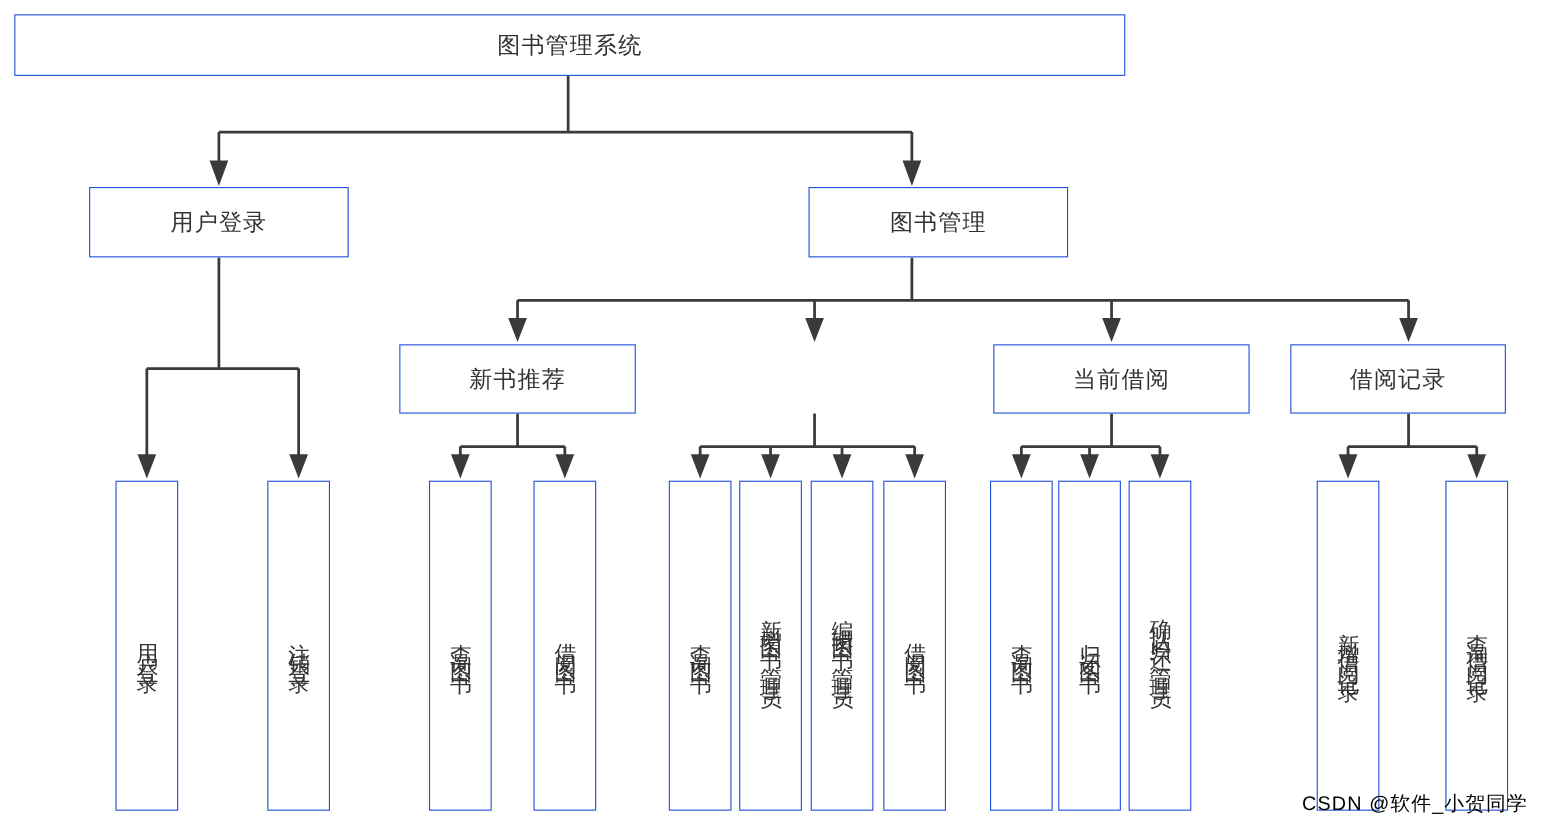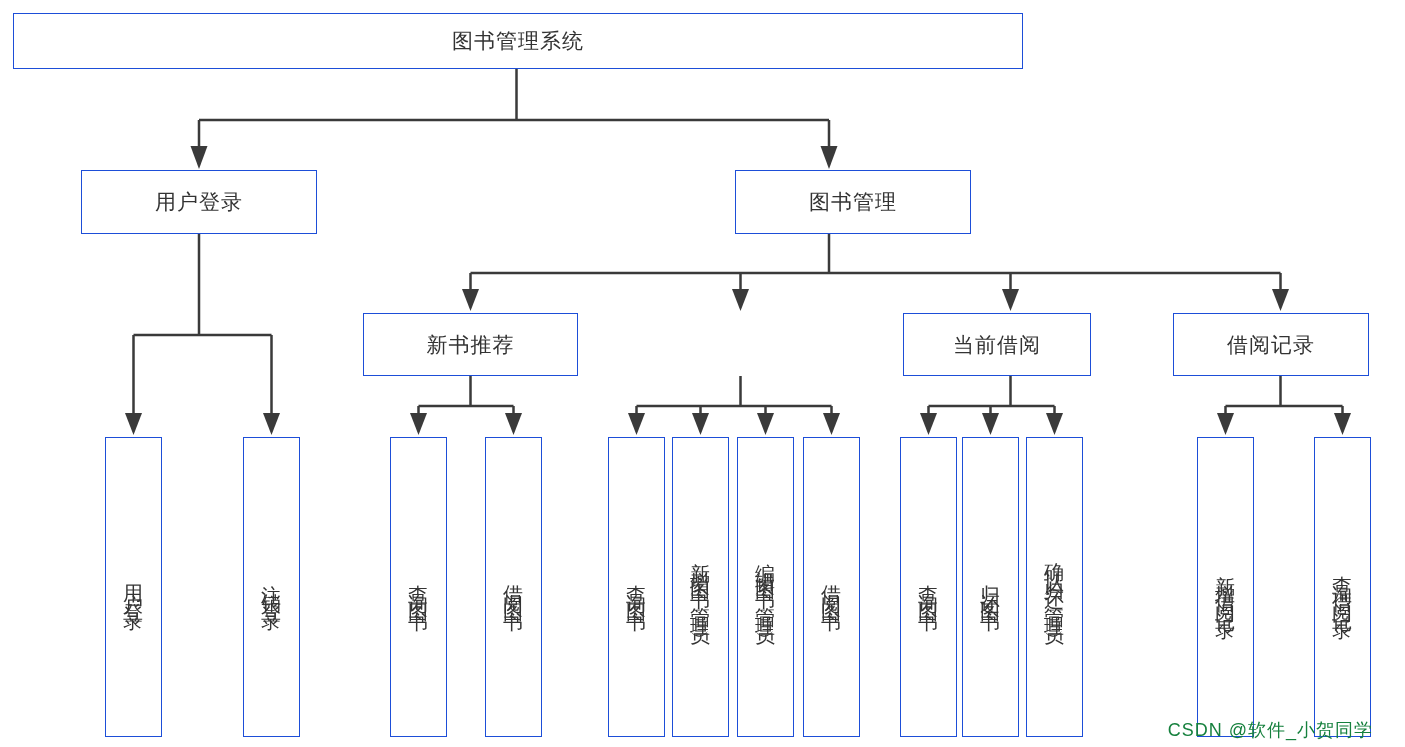--- a/index.html
+++ b/index.html
@@ -34,24 +34,24 @@
   .vlabel {
     writing-mode: vertical-rl;
     text-orientation: mixed;
     font-size: 20px;
     letter-spacing: 9px;
     line-height: 1;
     white-space: nowrap;
   }
   .watermark {
     position: absolute;
-    right: 32px;
+    right: 16px;
     bottom: 5px;
     font-size: 18px;
-    color: #15803d;
+    color: #000000;
     letter-spacing: 1px;
     white-space: nowrap;
   }
 </style>
 </head>
 <body>
 
 <div class="canvas">
 
   <svg class="wires" viewBox="0 0 1405 747" xmlns="http://www.w3.org/2000/svg">
@@ -94,21 +94,21 @@
   <div class="box" style="left:81px;top:170px;width:236px;height:64px">
     <span class="hlabel">用户登录</span>
   </div>
   <div class="box" style="left:735px;top:170px;width:236px;height:64px">
     <span class="hlabel">图书管理</span>
   </div>
 
   <div class="box" style="left:363px;top:313px;width:215px;height:63px">
     <span class="hlabel">新书推荐</span>
   </div>
-  <div class="box" style="left:903px;top:313px;width:188px;height:63px">
+  <div class="box" style="left:903px;top:313px;width:233px;height:63px">
     <span class="hlabel">当前借阅</span>
   </div>
   <div class="box" style="left:1173px;top:313px;width:196px;height:63px">
     <span class="hlabel">借阅记录</span>
   </div>
 
   <div class="box" style="left:105px;top:437px;width:57px;height:300px">
     <span class="vlabel">用户登录</span>
   </div>
   <div class="box" style="left:243px;top:437px;width:57px;height:300px">

